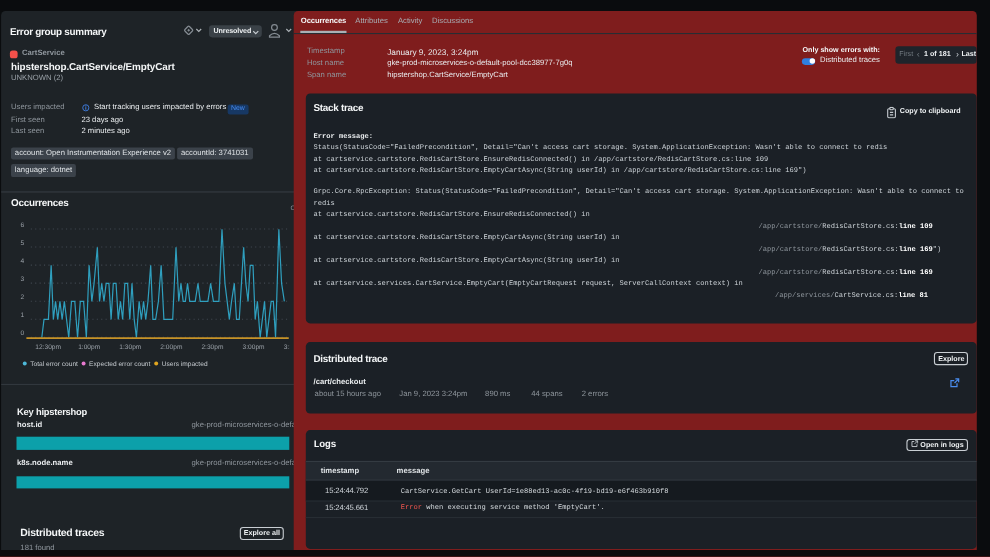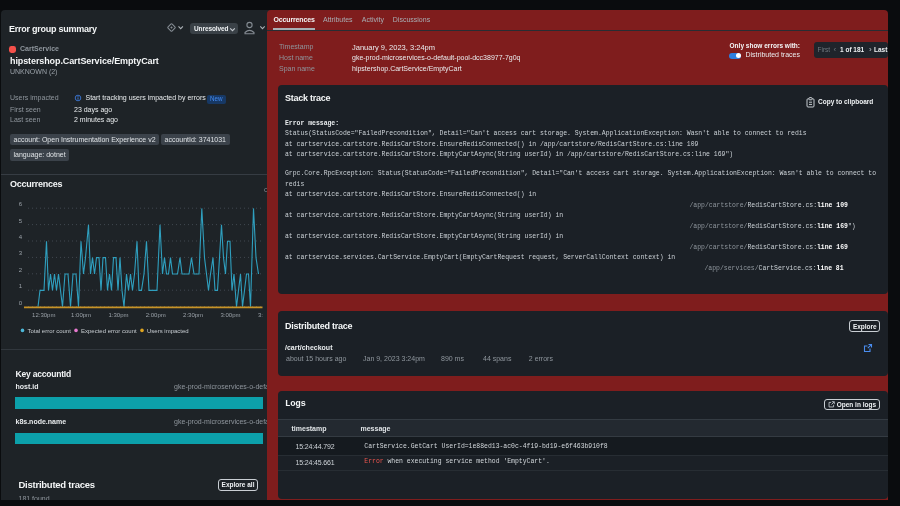--- a/index.html
+++ b/index.html
@@ -104,21 +104,21 @@
         <text x="26.5" y="134.6">Total error count</text>
       <circle cx="75" cy="132.4" r="1.8" fill="#e87ad0"></circle>
         <text x="80" y="134.6">Expected error count</text>
       <circle cx="141" cy="132.4" r="1.8" fill="#e0a51f"></circle>
         <text x="146" y="134.6">Users impacted</text>
     </g>
   </svg>
 
   <div class="hr" style="top:338.6px;"></div>
 
-  <div class="a b" style="left:14.5px;top:358.6px;font-size:8.5px;letter-spacing:-0.2px;color:#f4f6f7;">Key accountId</div>
+  <div class="a b" style="left:14.5px;top:358.6px;font-size:8.5px;letter-spacing:-0.2px;color:#f4f6f7;">Key hipstershop</div>
   <div class="a s b" style="left:14.5px;top:373px;color:#e9ecee;">host.id</div>
   <div class="a s" style="right:14px;top:373px;"><span class="gray">gke-prod-microservices-o-defaul...</span> <span class="white b">100.0%</span></div>
   <div class="a" style="left:13.5px;top:387px;width:248px;height:11.6px;background:#0ca0aa;"></div>
   <div class="a s b" style="left:14.5px;top:408px;color:#e9ecee;">k8s.node.name</div>
   <div class="a s" style="right:14px;top:408px;"><span class="gray">gke-prod-microservices-o-defaul...</span> <span class="white b">100.0%</span></div>
   <div class="a" style="left:13.5px;top:422.7px;width:248px;height:11.6px;background:#0ca0aa;"></div>
 
   <div class="a b" style="left:17.5px;top:469px;font-size:9.5px;letter-spacing:-0.25px;color:#f4f6f7;">Distributed traces</div>
   <div class="btn" style="left:217px;top:468.7px;width:40px;height:12px;line-height:10.5px;">Explore all</div>
   <div class="a gray s" style="left:17.5px;top:484.5px;">181 found</div>

